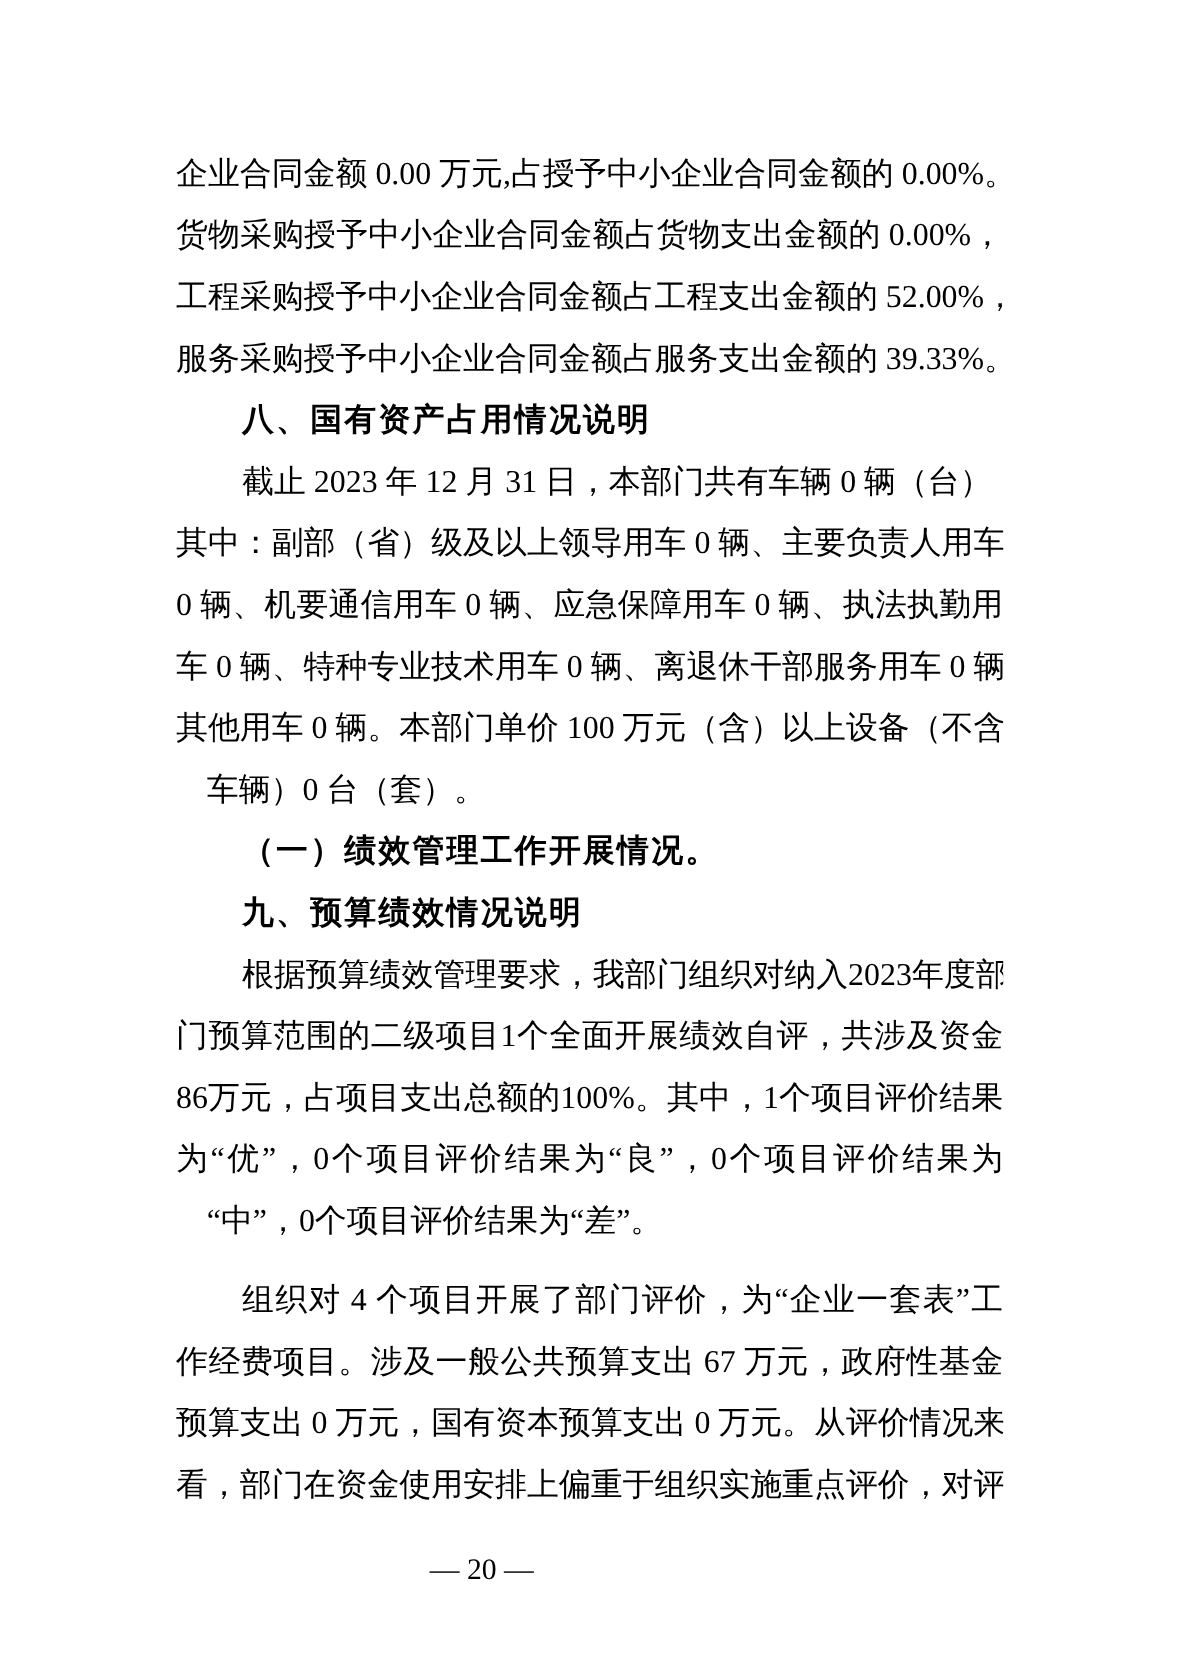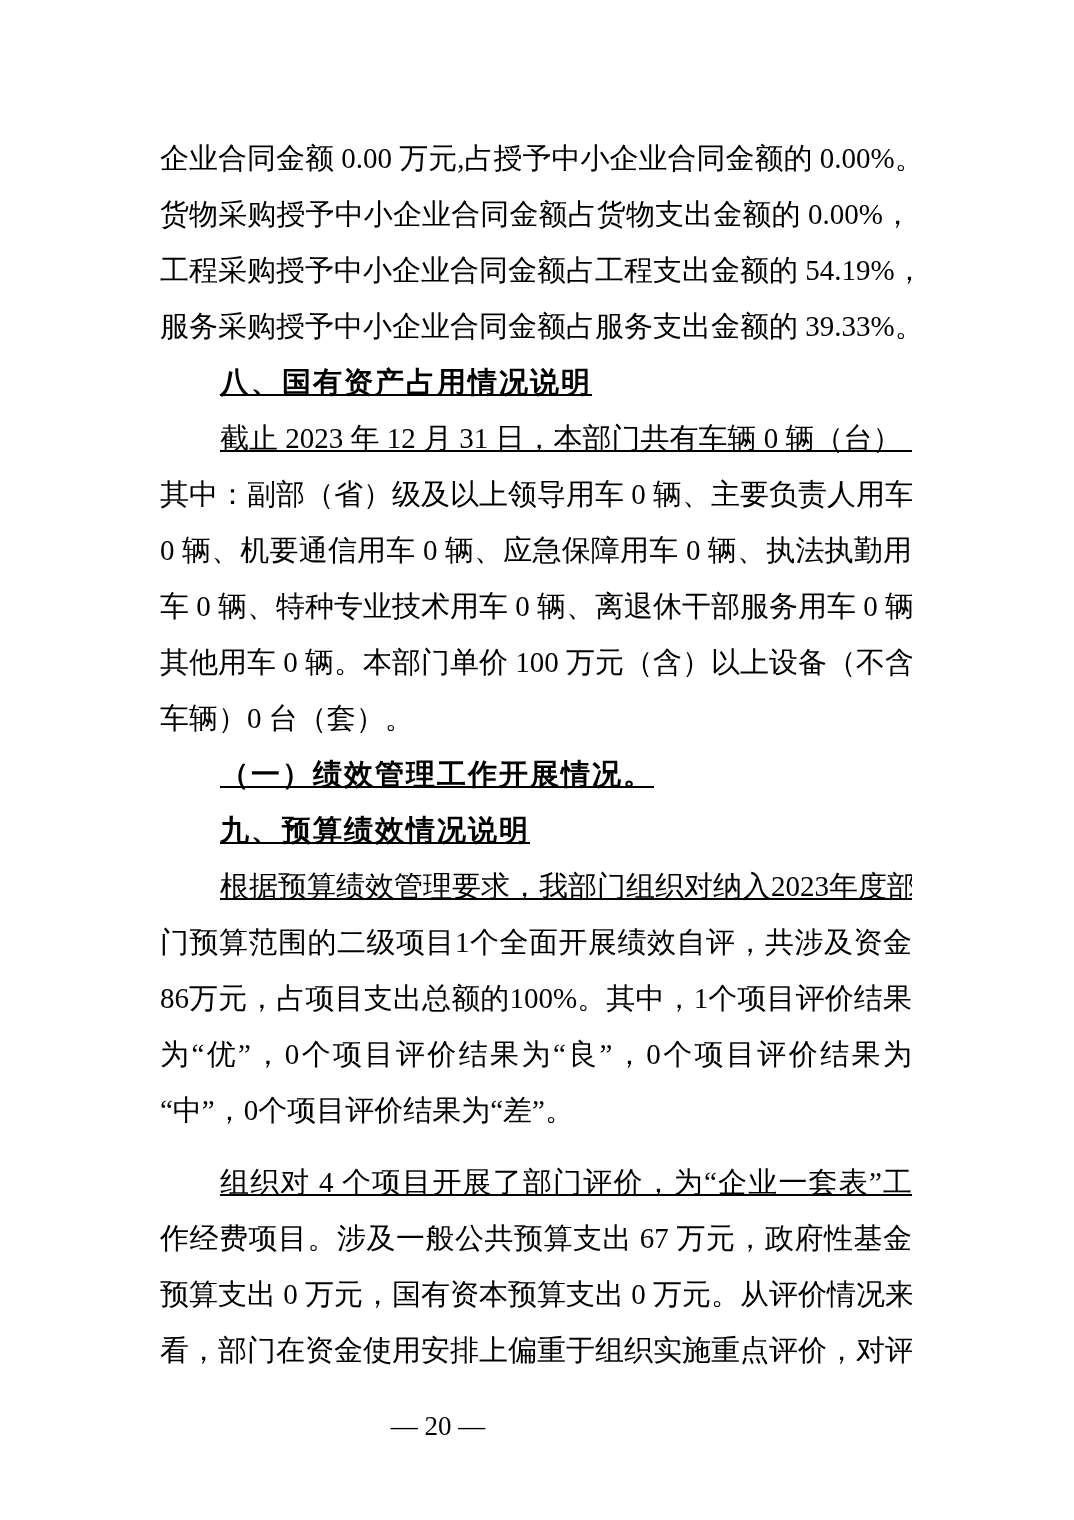--- a/index.html
+++ b/index.html
@@ -29,24 +29,24 @@
     font-size: 29px;
     white-space: nowrap;
     overflow: hidden;
     text-align: justify;
     text-align-last: justify;
     text-justify: inter-character;
   }
   .line.nojust {
     text-align: left;
     text-align-last: left;
+    margin-left: 28px;
   }
   .line.indent {
     text-indent: 60px;
-    text-decoration: underline;
   }
   .line.heading {
     font-family: "Liberation Sans", "DejaVu Sans", sans-serif;
     font-weight: 700;
     text-align: left;
     text-align-last: left;
     letter-spacing: 2px;
   }
   .line.para-gap {
     margin-top: 16px;
@@ -63,21 +63,21 @@
     color: #000000;
   }
 </style>
 </head>
 <body>
 
 <div class="page">
   <div class="content">
     <div class="line">企业合同金额 0.00 万元,占授予中小企业合同金额的 0.00%。</div>
     <div class="line">货物采购授予中小企业合同金额占货物支出金额的 0.00%，</div>
-    <div class="line">工程采购授予中小企业合同金额占工程支出金额的 54.19%，</div>
+    <div class="line">工程采购授予中小企业合同金额占工程支出金额的 52.00%，</div>
     <div class="line">服务采购授予中小企业合同金额占服务支出金额的 39.33%。</div>
     <div class="line heading indent">八、国有资产占用情况说明</div>
     <div class="line indent">截止 2023 年 12 月 31 日，本部门共有车辆 0 辆（台），</div>
     <div class="line">其中：副部（省）级及以上领导用车 0 辆、主要负责人用车</div>
     <div class="line">0 辆、机要通信用车 0 辆、应急保障用车 0 辆、执法执勤用</div>
     <div class="line">车 0 辆、特种专业技术用车 0 辆、离退休干部服务用车 0 辆、</div>
     <div class="line">其他用车 0 辆。本部门单价 100 万元（含）以上设备（不含</div>
     <div class="line nojust">车辆）0 台（套）。</div>
     <div class="line heading indent">（一）绩效管理工作开展情况。</div>
     <div class="line heading indent">九、预算绩效情况说明</div>

